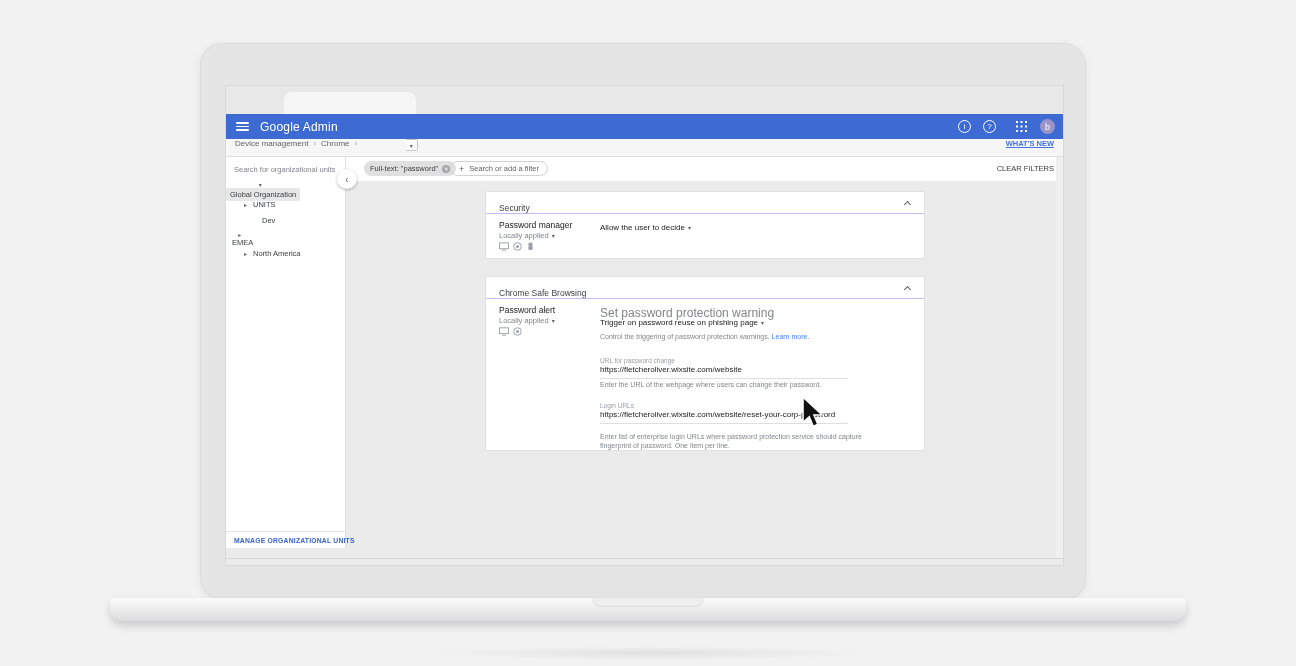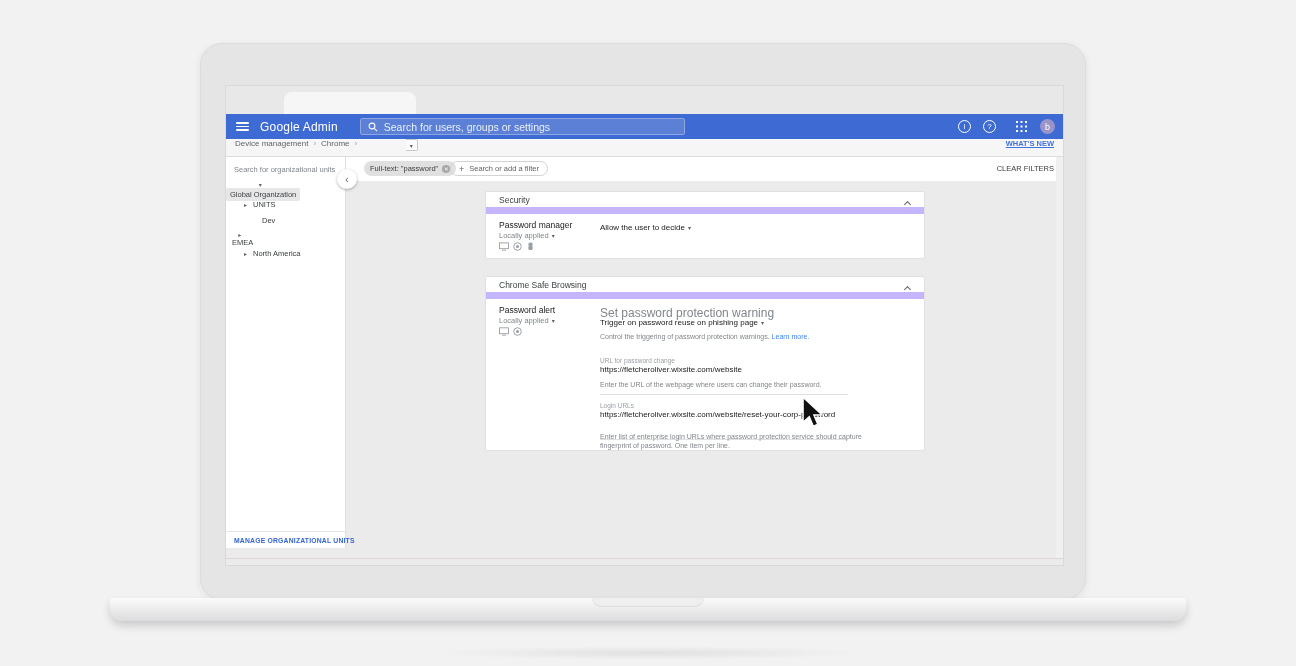--- a/index.html
+++ b/index.html
@@ -83,35 +83,35 @@
   .chip-add { left:224px; border:1px solid #d2d2d4; color:#5f6368; padding:0 8px; gap:5px; background:transparent; }
   .chip-plus { font-size:9px; color:#5f6368; }
   .clear-filters { position:absolute; right:9px; top:7px; font-size:7.5px; font-weight:normal;
                    color:#3c4043; cursor:pointer; }
 
   
   .card { position:absolute; left:259px; width:440px; background:#fff; border:1px solid #e0e0e2;
           border-radius:2px; }
   .card-sec { top:34px; height:68px; }
   .card-sb { top:119px; height:175px; }
-  .card-header { height:22px; border-bottom:7px solid #c4b5fd; display:flex; align-items:center;
+  .card-header { height:22px; border-bottom:1px solid #c4b5fd; display:flex; align-items:flex-end;
                  padding:0 13px; font-size:8.5px; color:#3c4043; }
   .chev-up { position:absolute; right:14px; top:10px; width:5px; height:5px;
              border-left:1.3px solid #5f6368; border-top:1.3px solid #5f6368;
              transform:rotate(45deg); cursor:pointer; }
   .setting-name { position:absolute; left:13px; top:28px; font-size:8.5px; color:#202124; }
   .applied { position:absolute; left:13px; top:39px; font-size:7.5px; color:#80868b; cursor:pointer; }
   .caret { font-size:6px; color:#5f6368; margin-left:3px; }
   .platform-icons { position:absolute; left:13px; top:50px; display:flex; gap:4px; align-items:center; }
   .dd-value { position:absolute; left:114px; font-size:8px; color:#202124; cursor:pointer; white-space:nowrap; }
   .small-label { position:absolute; left:114px; font-size:6.5px; color:#9aa0a6; white-space:nowrap; }
   .gray-help { position:absolute; left:114px; font-size:7px; color:#80868b; line-height:8.5px; }
   .link { color:#4285f4; cursor:pointer; }
   .url-field { position:absolute; left:114px; width:248px; font-size:8px; color:#202124;
-               border-bottom:1px solid #dfdfe1; padding-bottom:20px; cursor:text; white-space:nowrap; }
+               border-bottom:1px solid #dfdfe1; padding-bottom:4px; cursor:text; white-space:nowrap; }
 
   .cursor { position:absolute; left:799px; top:396px; z-index:50; }
 </style>
 </head>
 <body>
 
 <div class="stage">
 
   <div class="laptop">
     <div class="screen">
@@ -120,27 +120,20 @@
         <div class="browser-tab"></div>
       </div>
 
       <div class="appbar">
         <span class="hamburger">
             <i></i>
             <i></i>
             <i></i>
           </span>
         <span class="logo">Google Admin</span>
-        <span class="searchbox">
-          <svg width="10" height="10" viewBox="0 0 11 11">
-            <circle cx="4.4" cy="4.4" r="3.2" fill="none" stroke="#fff" stroke-width="1.2"></circle>
-            <line x1="6.9" y1="6.9" x2="10" y2="10" stroke="#fff" stroke-width="1.2"></line>
-          </svg>
-          <span class="ph">Search for users, groups or settings</span>
-        </span>
         <span class="bar-right">
           <span class="circle-icon">i</span>
           <span class="circle-icon gap12">?</span>
           <svg class="gap20" width="11" height="11" viewBox="0 0 11 11">
             <g fill="#ffffff">
               <rect x="0" y="0" width="2" height="2"></rect>
                 <rect x="4.5" y="0" width="2" height="2"></rect>
                 <rect x="9" y="0" width="2" height="2"></rect>
               <rect x="0" y="4.5" width="2" height="2"></rect>
                 <rect x="4.5" y="4.5" width="2" height="2"></rect>

